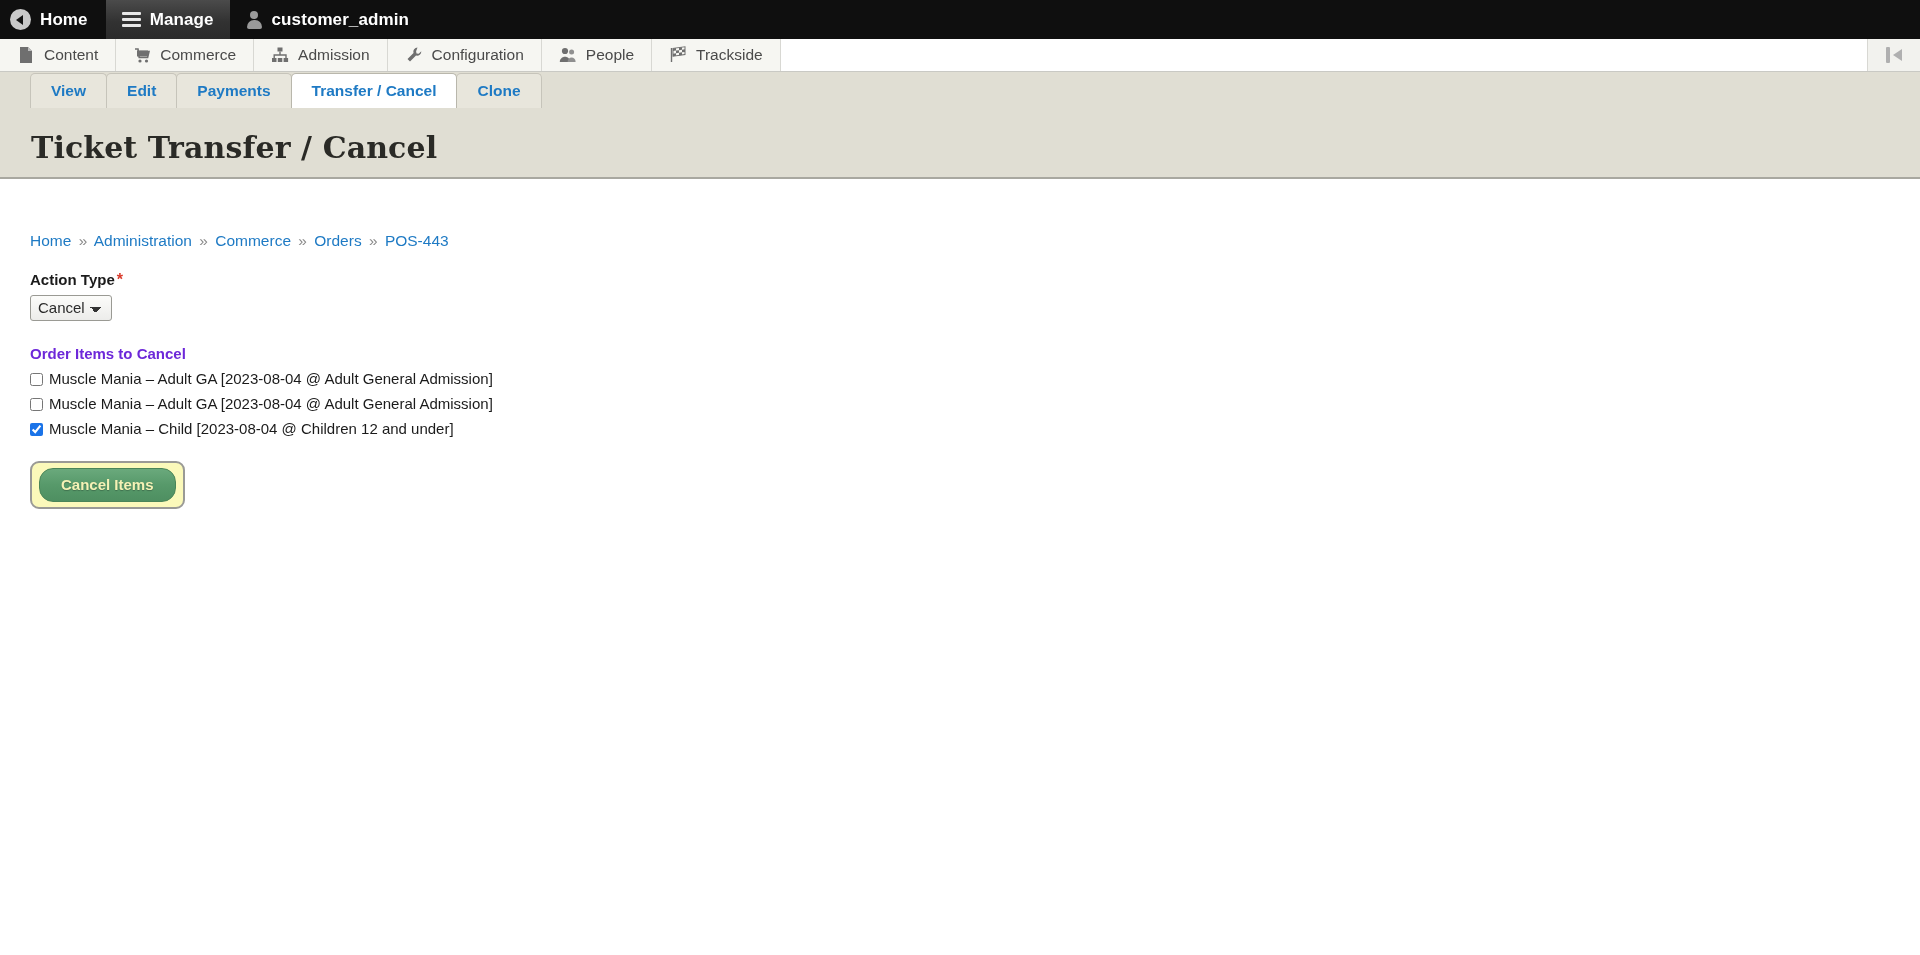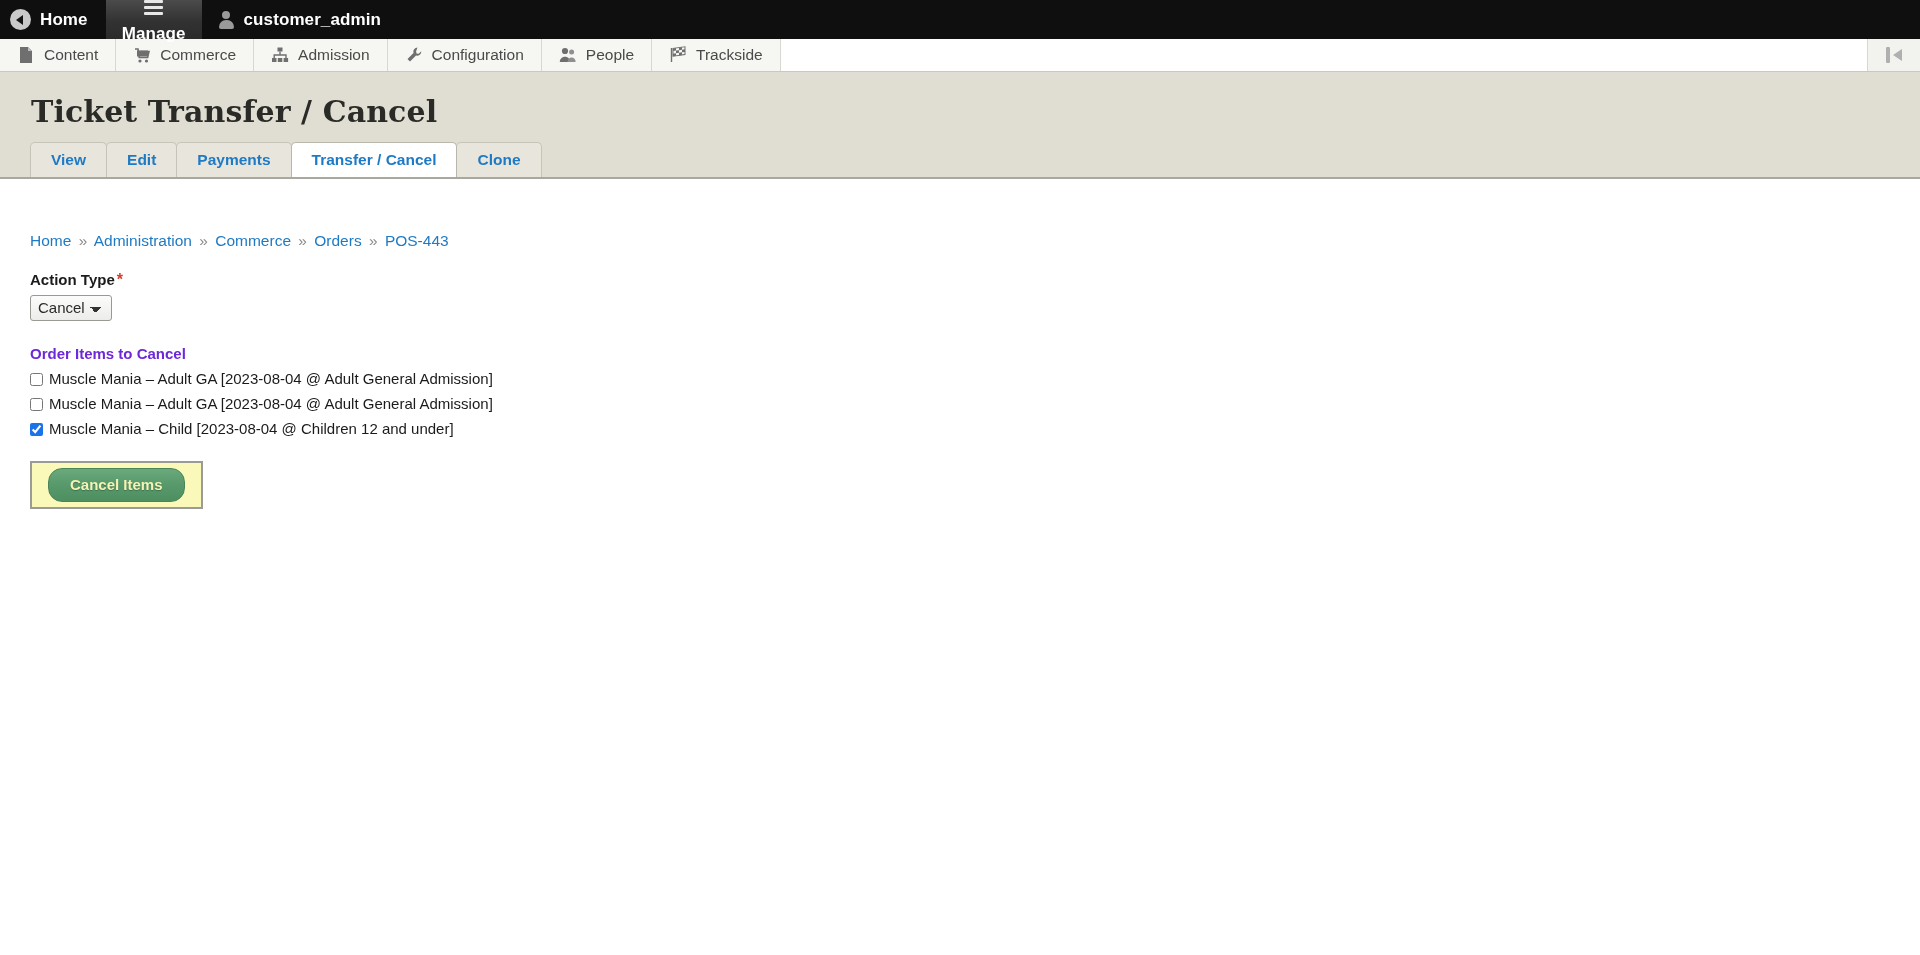--- a/index.html
+++ b/index.html
@@ -29,21 +29,20 @@
     font-size: 17px;
     font-weight: bold;
     color: #ffffff;
     letter-spacing: .1px;
     cursor: pointer;
     user-select: none;
   }
   .tb-item.home { padding-left: 10px; padding-right: 18px; }
   .tb-item.active {
     background: linear-gradient(to bottom, #4b4b4b 0%, #323232 55%, #2b2b2b 100%);
-    flex-direction: column;
   }
   .tb-icon { display: inline-flex; align-items: center; justify-content: center; }
 
   
   .icon-home-circle {
     width: 21px; height: 21px; border-radius: 50%;
     background: #c9c9c9;
     display: inline-flex; align-items: center; justify-content: center;
   }
   .icon-home-circle::after {
@@ -237,22 +236,22 @@
     cursor: pointer;
   }
   .item-row label { cursor: pointer; }
 
   
   #submit-wrap {
     display: inline-block;
     margin-top: 17px;
     background: #fbf9ba;
     border: 2px solid #9a9a96;
-    border-radius: 0;
-    padding: 5px 16px;
+    border-radius: 9px;
+    padding: 5px 7px;
   }
   #cancel-items-button {
     font-family: "Liberation Sans", sans-serif;
     font-size: 15px;
     font-weight: bold;
     color: #f5f2b6;
     background: linear-gradient(to bottom, #6aa97c 0%, #57996a 50%, #4e8f61 100%);
     border: 1px solid #4a8558;
     border-radius: 14px;
     padding: 7px 21px 8px 21px;
@@ -371,39 +370,39 @@
 
   <div class="menu-right">
     <span class="icon-orient">
       <span class="bar"></span>
         <span class="arr"></span>
     </span>
   </div>
 </div>
 
 <div id="page-area">
-  <div id="page-title">Ticket Transfer / Cancel</div>
-
   <div id="tabs">
     <div class="tab">
       <span>View</span>
     </div>
     <div class="tab">
       <span>Edit</span>
     </div>
     <div class="tab">
       <span>Payments</span>
     </div>
     <div class="tab active">
       <span>Transfer / Cancel</span>
     </div>
     <div class="tab">
       <span>Clone</span>
     </div>
   </div>
+
+  <div id="page-title">Ticket Transfer / Cancel</div>
   <div id="tabs-rule"></div>
 </div>
 
 <div id="content">
 
   <div id="breadcrumb">
     <a>Home</a>
     <span class="sep">»</span>
     <a>Administration</a>
     <span class="sep">»</span>

